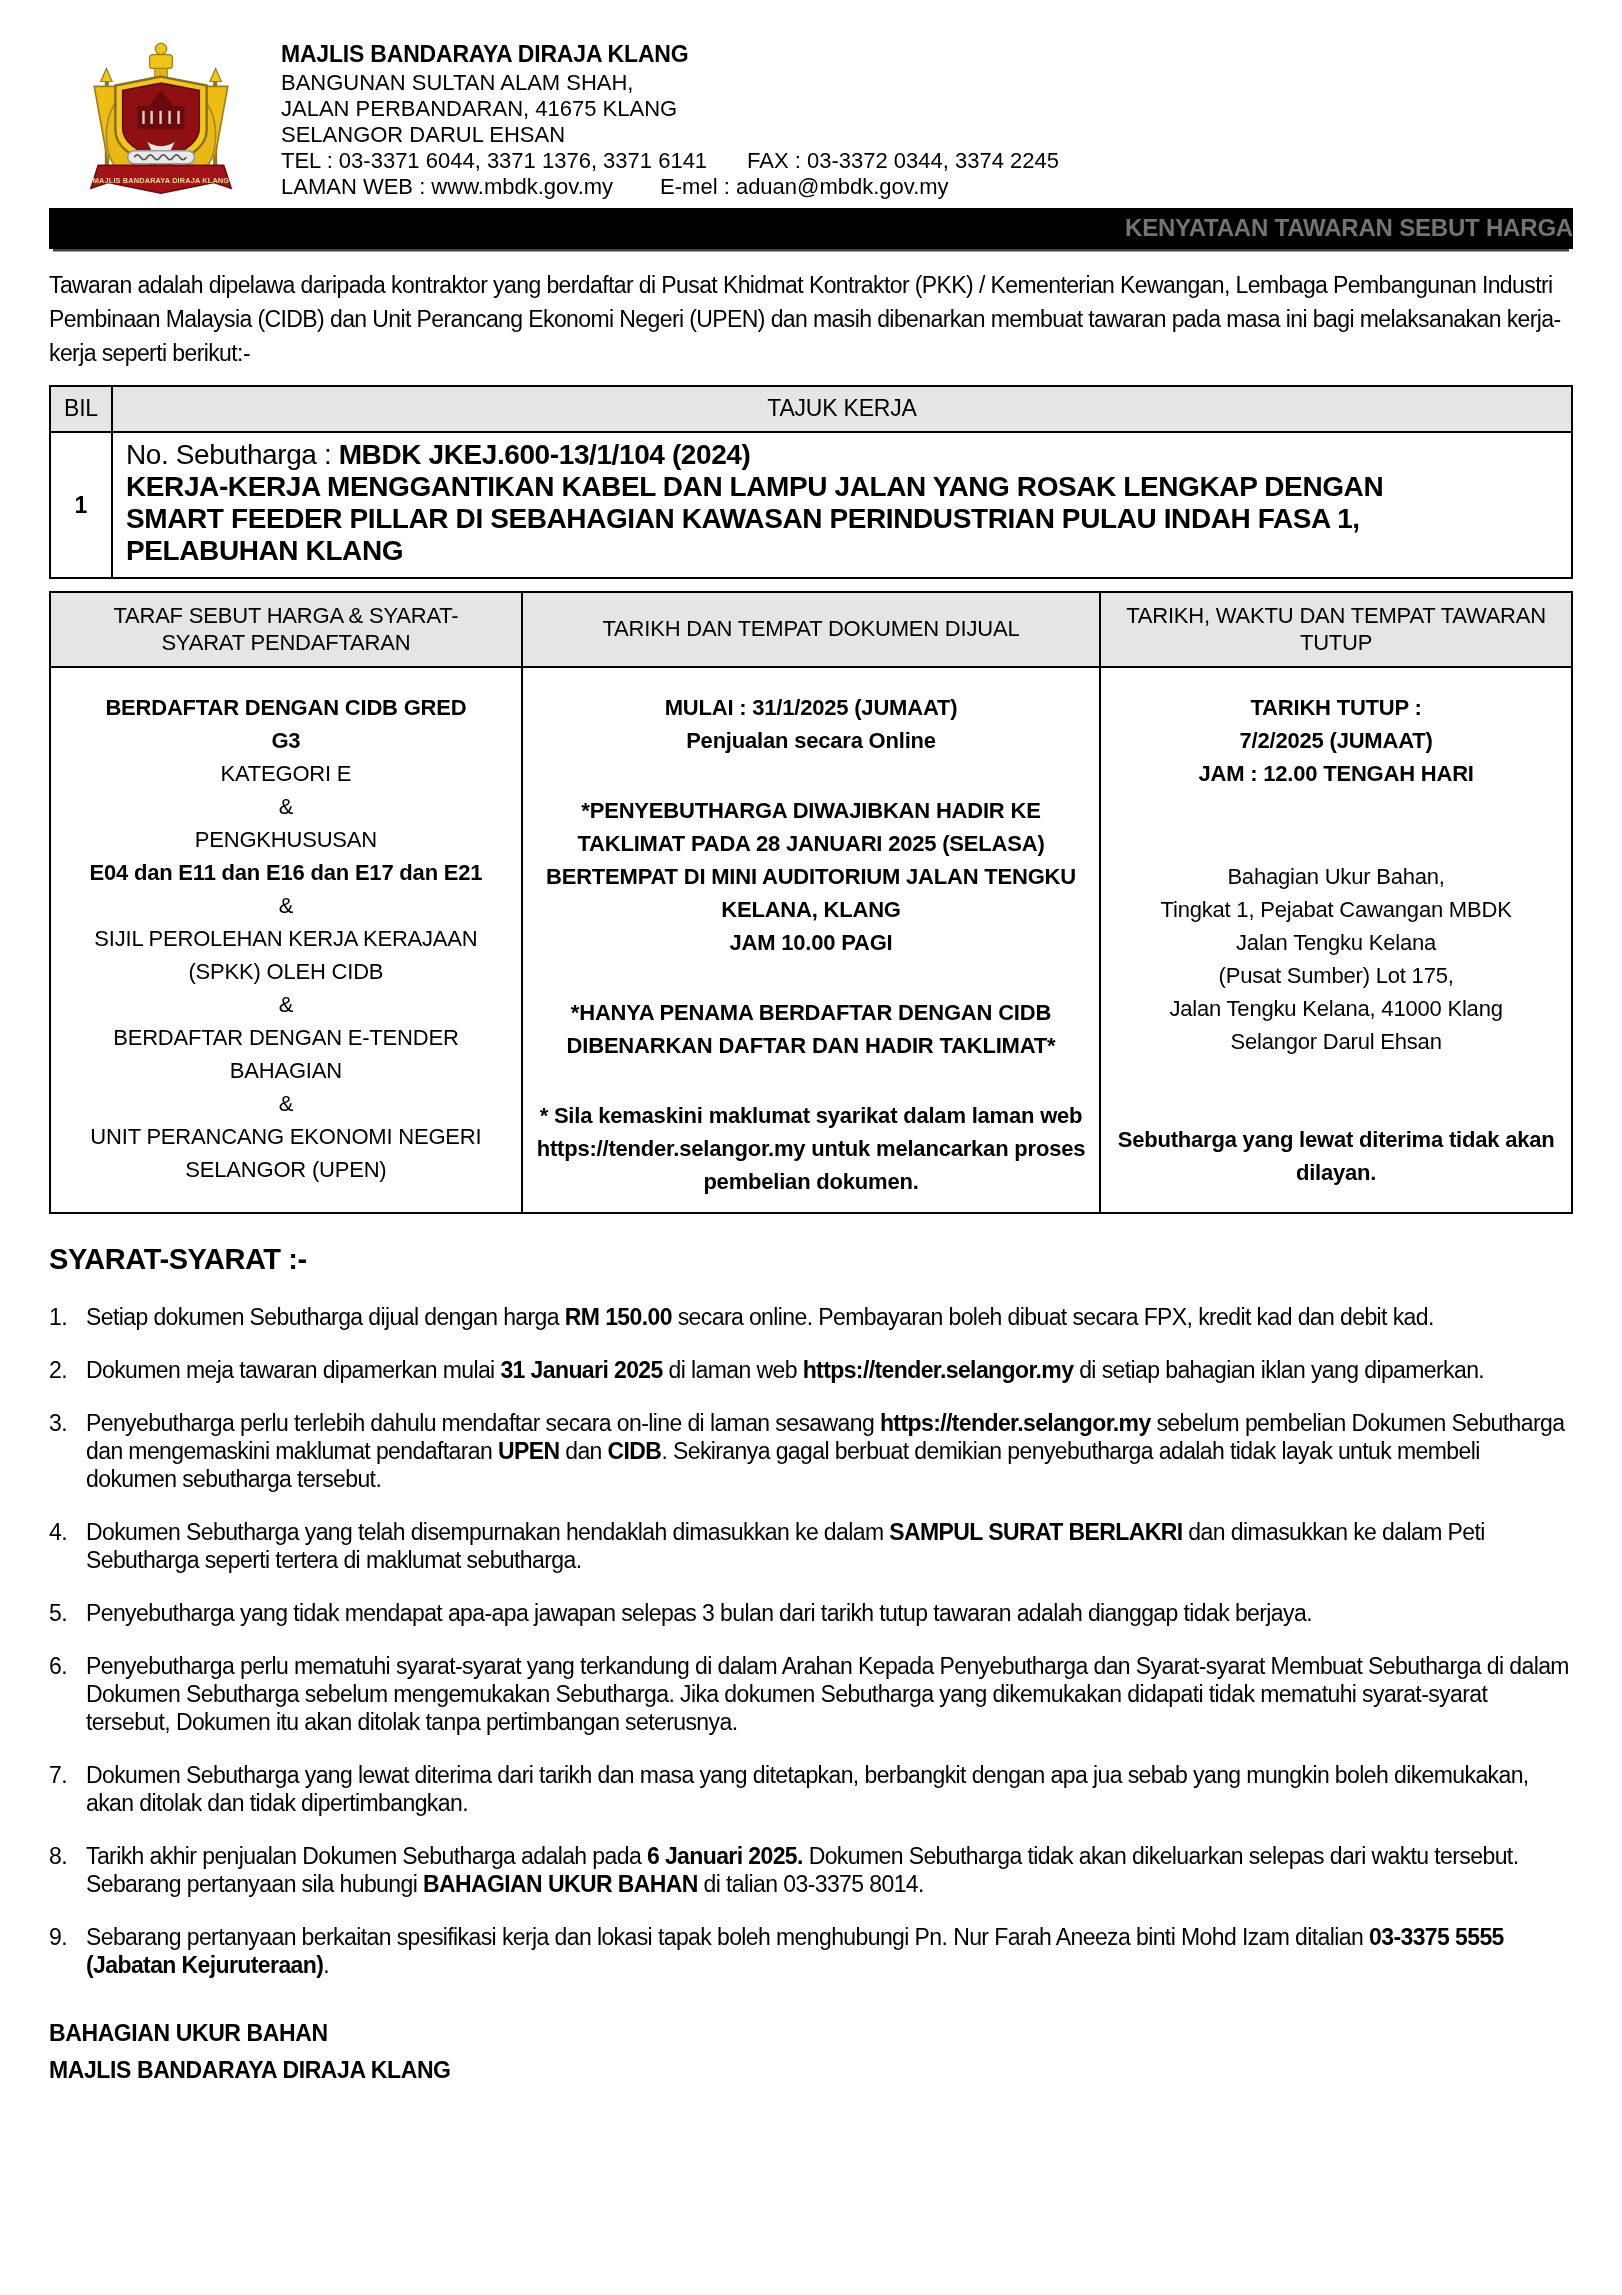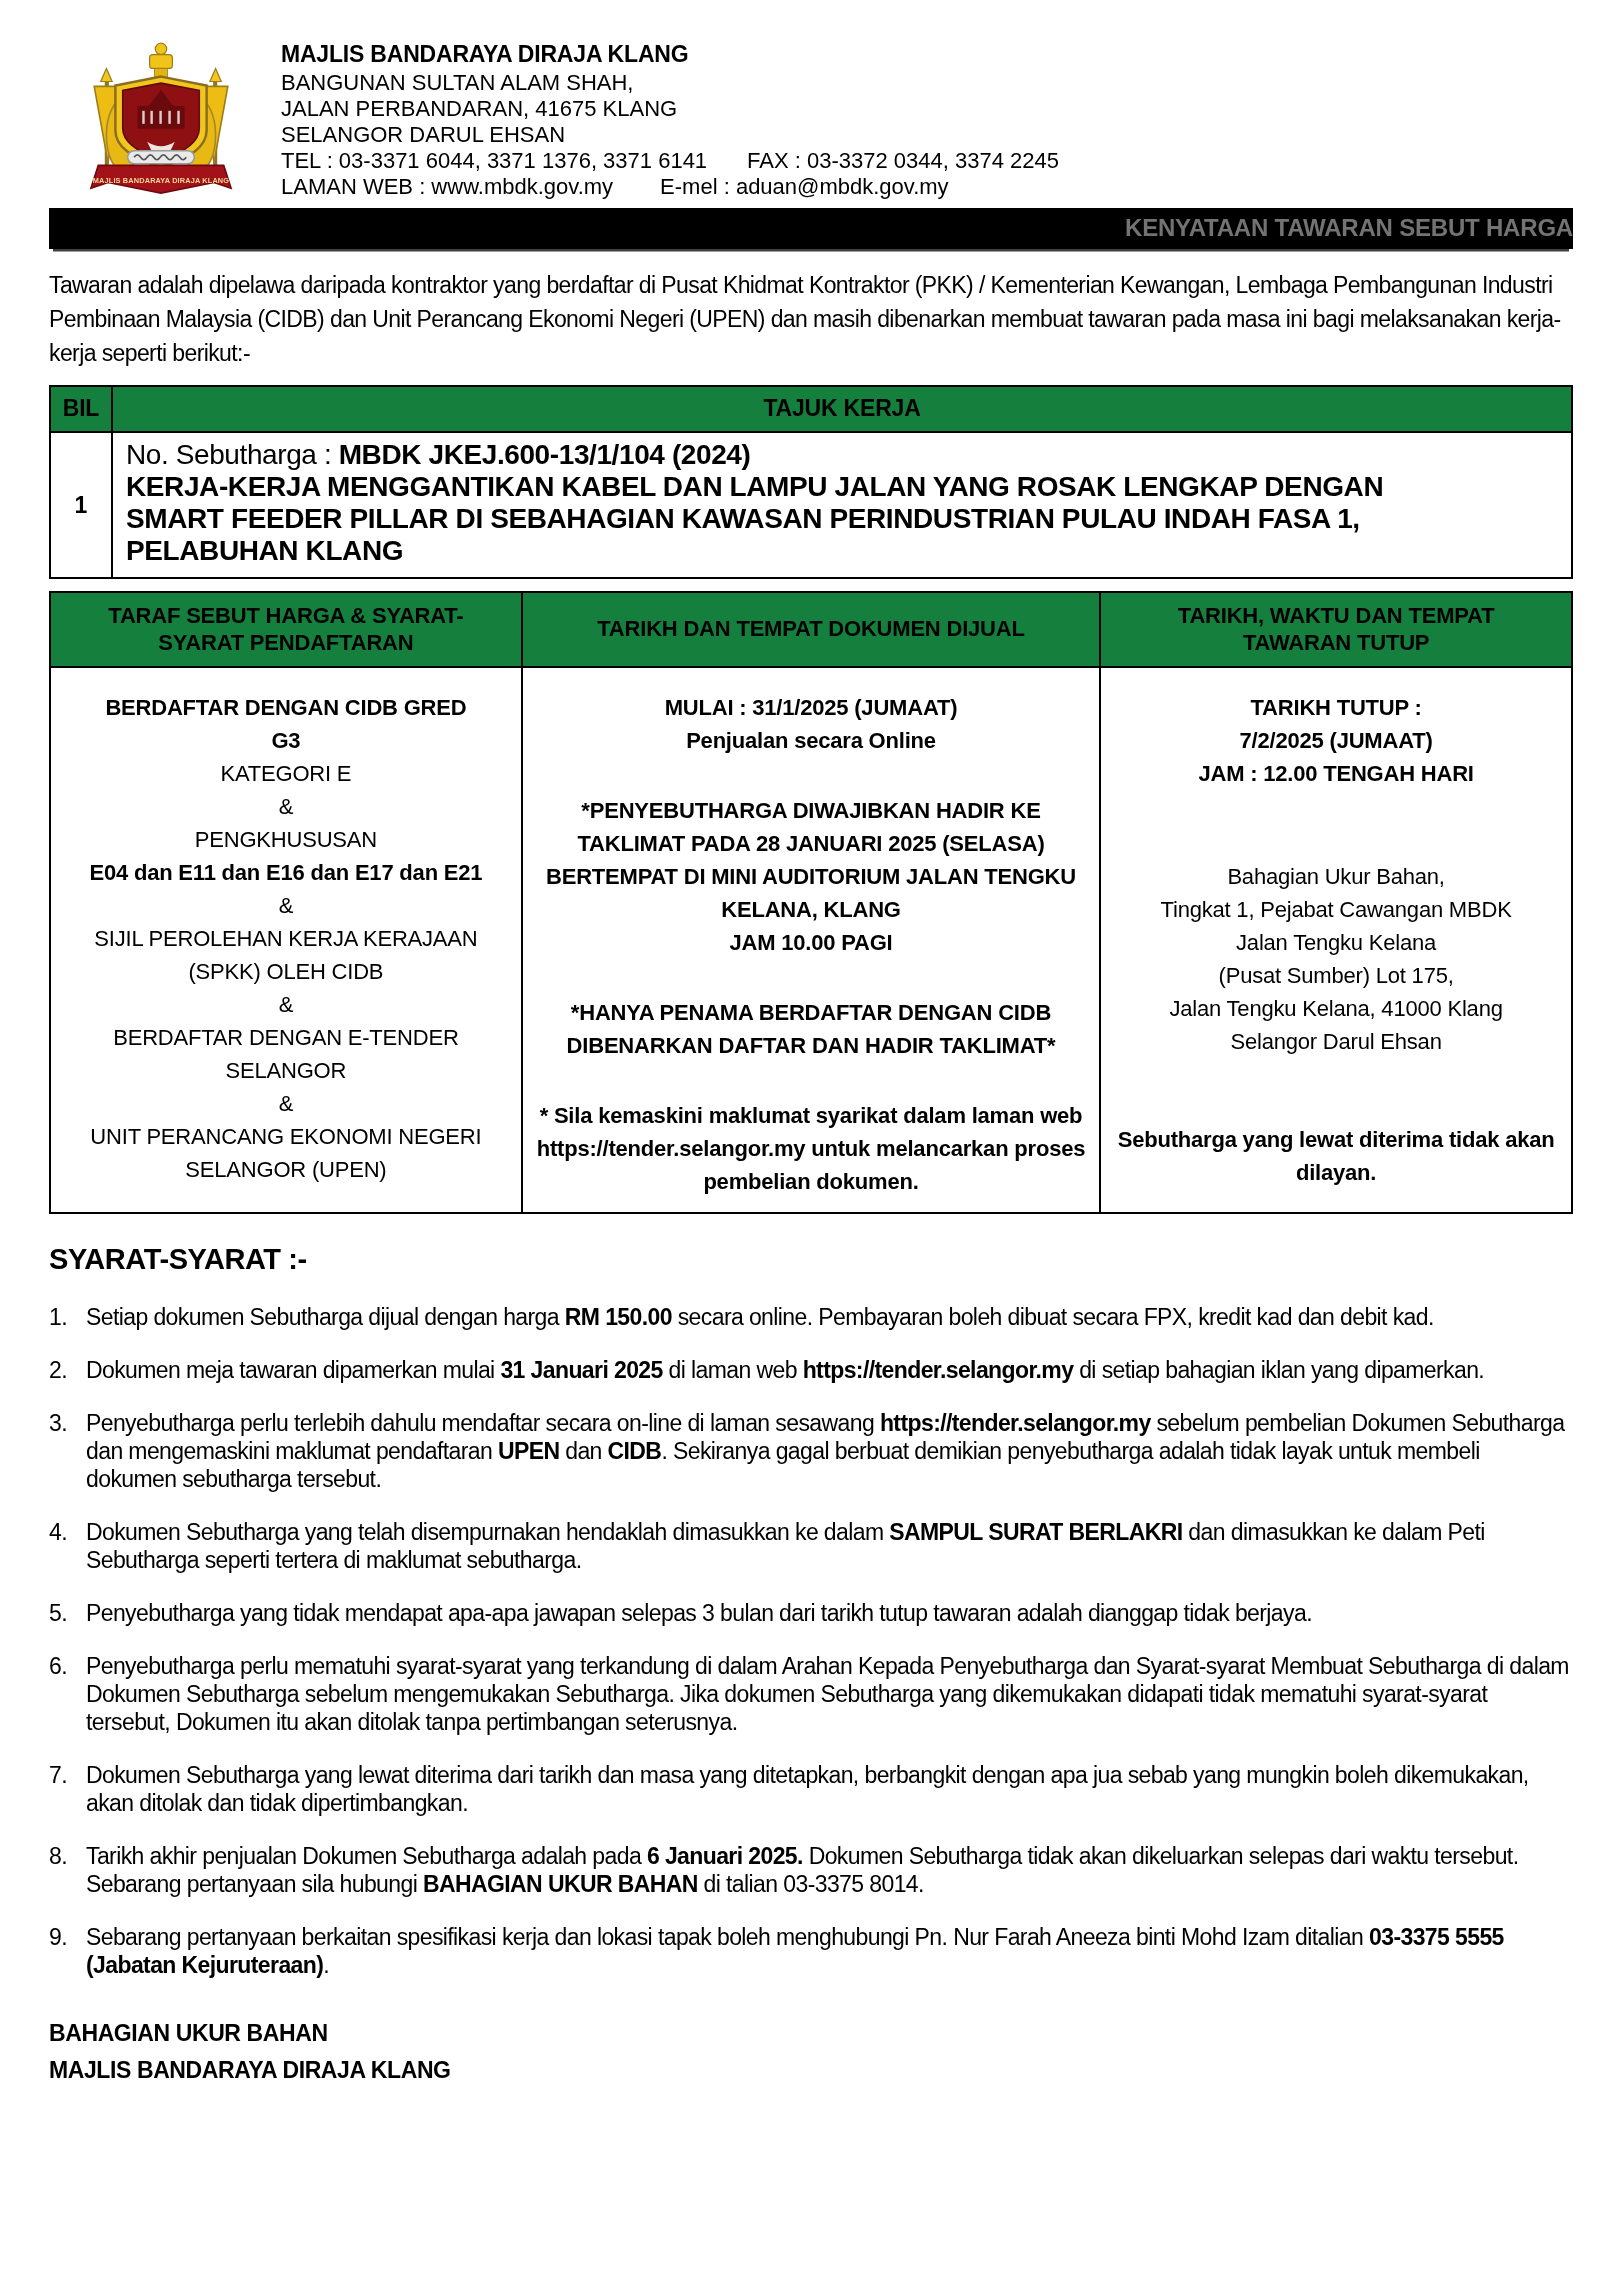--- a/index.html
+++ b/index.html
@@ -20,21 +20,21 @@
   .banner {
     margin-top:8px; background:#000; color:#737373; text-align:right;
     font-weight:bold; font-size:24px; padding:5.7px 0 7.3px; letter-spacing:-0.2px;
     box-shadow:0 6.5px 0 -4px #3f3f3f;
   }
   
   .intro { margin:19.5px 0 0 0; font-size:23px; line-height:34px; letter-spacing:-0.6px; }
   
   table { width:100%; border-collapse:collapse; }
   th, td { border:2.4px solid #000; }
-  th { background:#15803d; font-weight:bold; }
+  th { background:#e5e5e5; font-weight:normal; }
   .job-table { margin-top:14.6px; }
   .job-table th { font-size:23px; height:42px; letter-spacing:-0.2px; }
   .job-table .bil-col { width:58px; }
   .job-table td.bil-cell { text-align:center; font-weight:bold; font-size:23px; }
   .job-cell { padding:6.5px 11.4px 9.7px 13px; font-size:28px; line-height:32px; letter-spacing:-0.4px; }
   .job-title { font-weight:bold; max-width:1273px; }
   .info-table { margin-top:11.4px; table-layout:fixed; }
   .info-table th { font-size:22px; line-height:27.6px; padding:9px 23px; letter-spacing:-0.2px; }
   .info-table td {
     vertical-align:top; text-align:center; height:487px;
@@ -156,21 +156,21 @@
             <div class="ln"><b>G3</b></div>
             <div class="ln"><span>KATEGORI E</span></div>
             <div class="ln"><span>&amp;</span></div>
             <div class="ln"><span>PENGKHUSUSAN</span></div>
             <div class="ln"><b>E04 dan E11 dan E16 dan E17 dan E21</b></div>
             <div class="ln"><span>&amp;</span></div>
             <div class="ln"><span>SIJIL PEROLEHAN KERJA KERAJAAN</span></div>
             <div class="ln"><span>(SPKK) OLEH CIDB</span></div>
             <div class="ln"><span>&amp;</span></div>
             <div class="ln"><span>BERDAFTAR DENGAN E-TENDER</span></div>
-            <div class="ln"><span>SELANGOR</span></div>
+            <div class="ln"><span>BAHAGIAN</span></div>
             <div class="ln"><span>&amp;</span></div>
             <div class="ln"><span>UNIT PERANCANG EKONOMI NEGERI</span></div>
             <div class="ln"><span>SELANGOR (UPEN)</span></div>
           </td>
         <td>
             <div class="ln"><b>MULAI : 31/1/2025 (JUMAAT)</b></div>
             <div class="ln"><b>Penjualan secara Online</b></div>
             <div class="ln" style="margin-top: 37px;"><b>*PENYEBUTHARGA DIWAJIBKAN HADIR KE</b></div>
             <div class="ln"><b>TAKLIMAT PADA 28 JANUARI 2025 (SELASA)</b></div>
             <div class="ln"><b>BERTEMPAT DI  MINI AUDITORIUM JALAN TENGKU</b></div>

